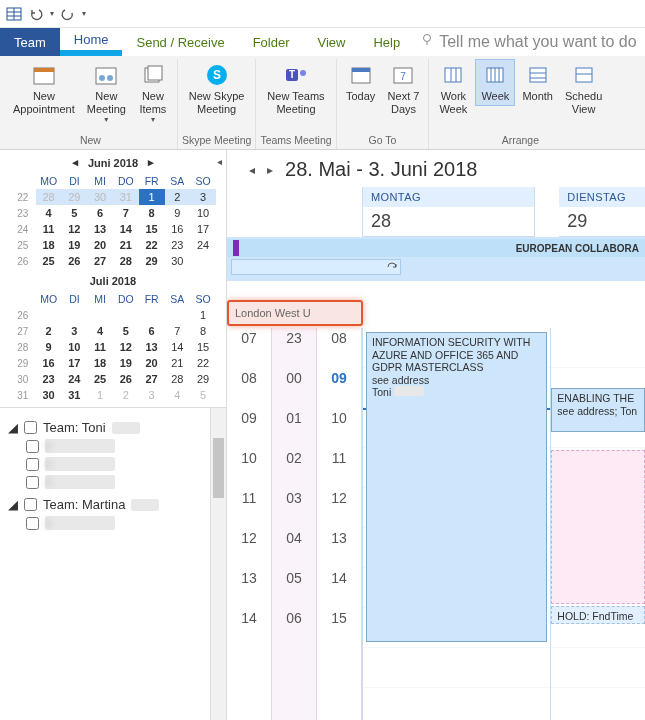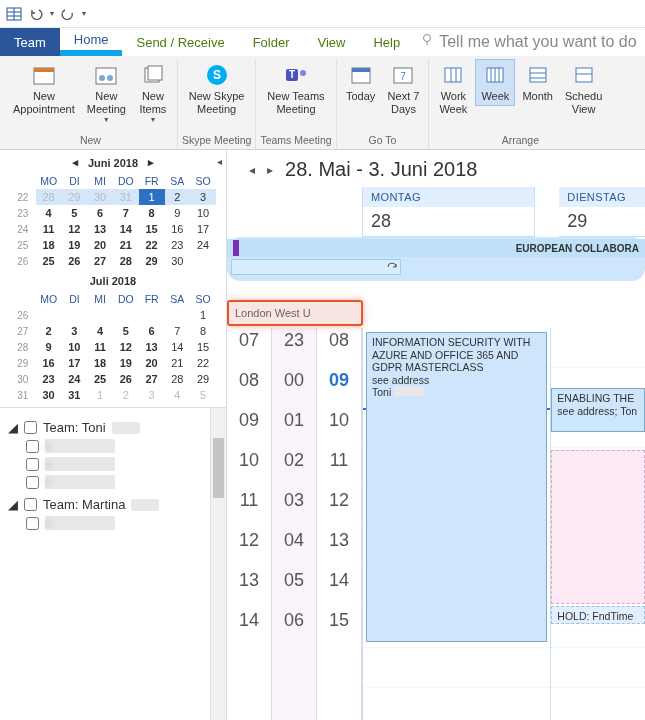--- a/index.html
+++ b/index.html
@@ -55,30 +55,30 @@
   
   .right-top { display: flex; align-items: center; gap: 12px; padding: 8px 16px 6px 22px; }
   .right-top .navbtn { font-size: 12px; color: #555; cursor: pointer; }
   .right-top .range { font-size: 20px; color: #333; }
 
   .dayheader { display: flex; margin-left: 135px; }
   .daycol { flex: 1; border-left: 1px solid #c8dff2; }
   .daycol .dname { background: #e2efff; padding: 4px 8px; color: #2b579a; font-size: 11px; letter-spacing: 0.4px; }
   .daycol .dnum { background: #fff; padding: 4px 8px; font-size: 18px; color: #444; border-bottom: 1px solid #c8dff2; }
 
-  .allday { display: flex; background: #cde6fb; min-height: 24px; position: relative; border-radius: 13px; }
+  .allday { display: flex; background: #cde6fb; min-height: 24px; position: relative; }
   .allday .ev-bar { position: absolute; top: 2px; left: 0; right: 0; height: 18px; background: #bfe0f9; padding: 1px 6px; font-size: 10px; font-weight: 700; color: #333; }
   .allday .ev-bar .catbar { border-left: 6px solid #7c2cb5; padding-left: 4px; height: 100%; }
   .allday .ev-mini { position: absolute; top: 22px; left: 4px; width: 170px; height: 16px; background: #d8edff; border: 1px solid #a7cbe8; }
 
   .highlight-box { position: absolute; top: 150px; left: 0; width: 136px; height: 26px; border: 2px solid #e4572e; border-radius: 3px; box-shadow: 0 0 6px rgba(228,87,46,0.5); display: flex; align-items: center; padding-left: 6px; font-size: 11px; color: #666; background: #f9e6e2; z-index: 10; }
 
   .timegrid { display: flex; position: absolute; top: 178px; left: 0; right: 0; bottom: 0; }
   .timecol { width: 45px; border-right: 1px solid #e3d6e3; background: #fff; }
-  .timecol .slot { height: 40px; display: flex; align-items: flex-start; justify-content: center; padding-top: 2px; font-size: 18px; color: #555; }
+  .timecol .slot { height: 40px; display: flex; align-items: flex-start; justify-content: center; padding-top: 2px; font-size: 14px; color: #555; }
   .timecol .slot.now { color: #2b72c4; font-weight: 700; }
   .timecol.alt { background: #fbf3fa; }
   .timecol.alt .slot { background: #fbf3fa; }
 
   .eventcol { flex: 1; border-left: 1px solid #c8dff2; position: relative; background: repeating-linear-gradient(#fff, #fff 39px, #eee 40px); }
   .event { position: absolute; left: 3px; right: 3px; border: 1px solid #7fa9c9; background: #cde6fb; padding: 3px 5px; font-size: 10.5px; line-height: 1.2; overflow: hidden; }
   .event .title { font-weight: 400; }
   .event.light { background: #fceef6; border-color: #d8a8c8; border-style: dashed; }
   .event.small { background: #e2efff; border-style: dashed; border-color: #a0c0e0; }
   .nowline { position: absolute; left: 0; right:0; height:2px; background:#2b72c4; top: 80px; }

